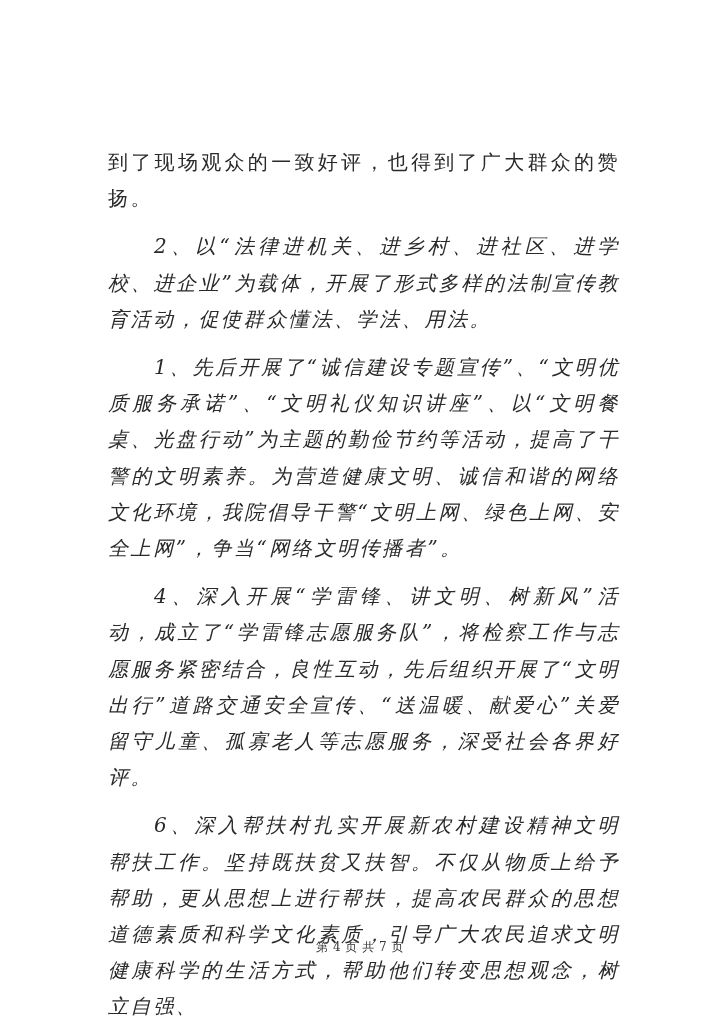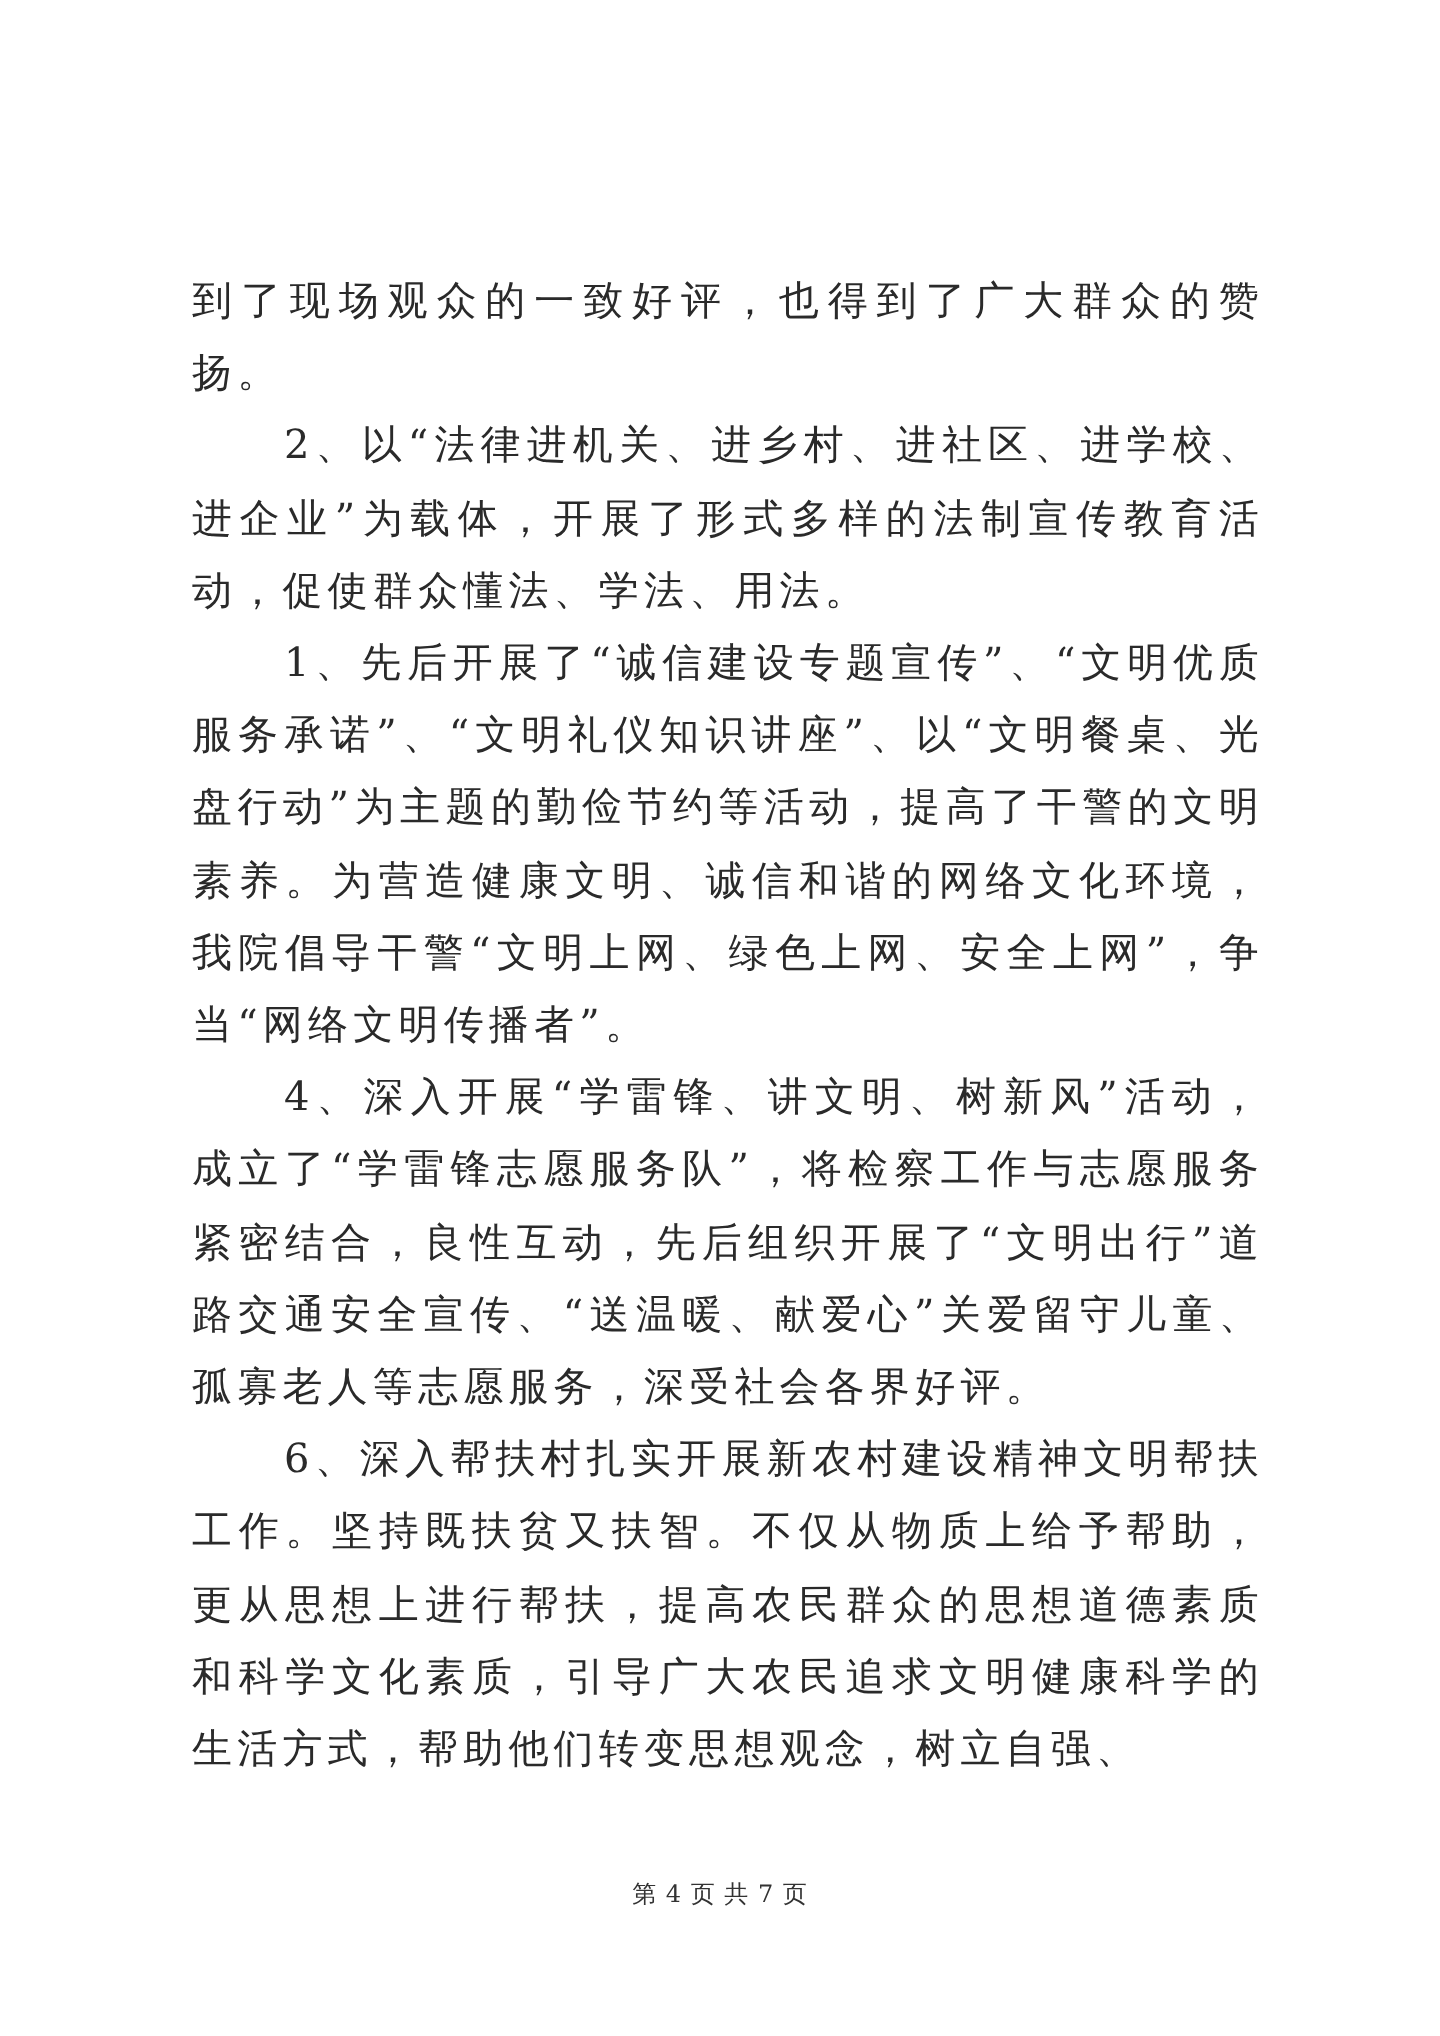--- a/index.html
+++ b/index.html
@@ -9,22 +9,22 @@
     }
     .content {
       position: absolute; left: 96px; top: 132px; width: 536px;
       font-family: "DejaVu Serif", "Liberation Serif", serif;
       color: #2a2a2a;
       font-size: 20px;
       line-height: 36.2px;
       letter-spacing: 2.6px;
       text-align: justify;
     }
-    .para { margin: 0; }
-    .para.indent { text-indent: 2.3em; }
+    .para { margin: 12px; }
+    .para.indent { text-indent: 2.3em; font-style: italic; }
     .footer {
       position: absolute; left: 0; width: 720px; top: 939px; text-align: center;
       font-family: "DejaVu Serif", "Liberation Serif", serif;
       font-size: 12px; color: #333333; letter-spacing: 0.5px;
     }
   </style>
 </head>
 <body>
 
 <div class="page">

